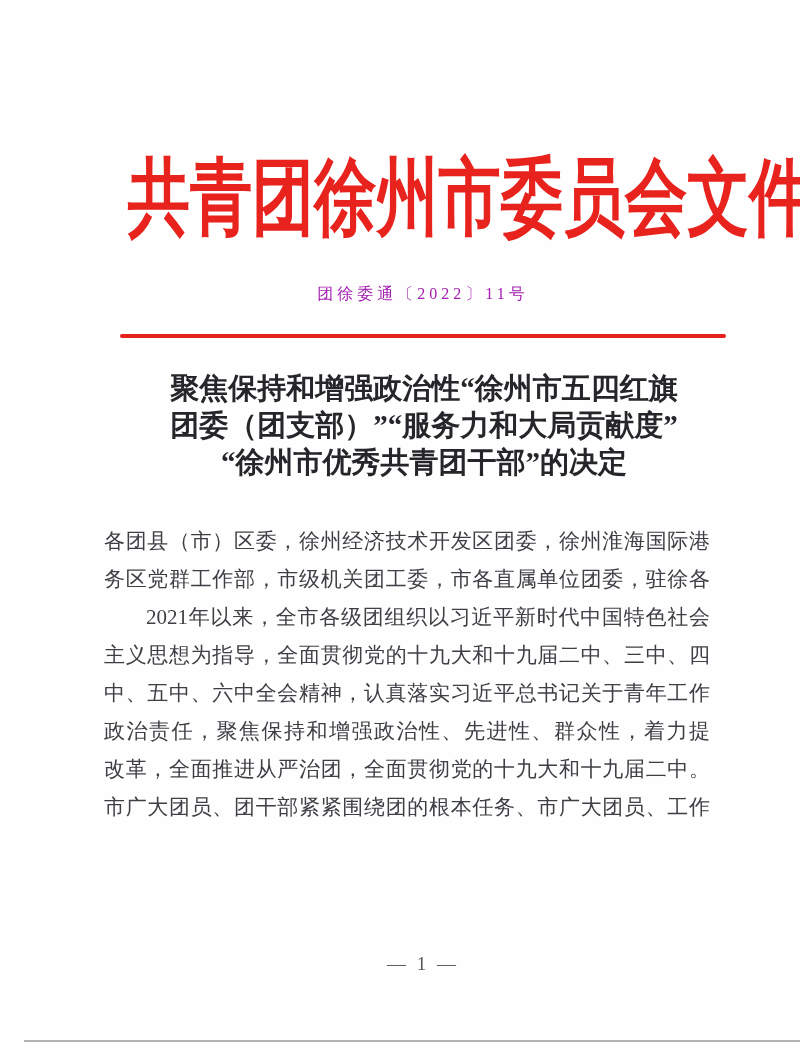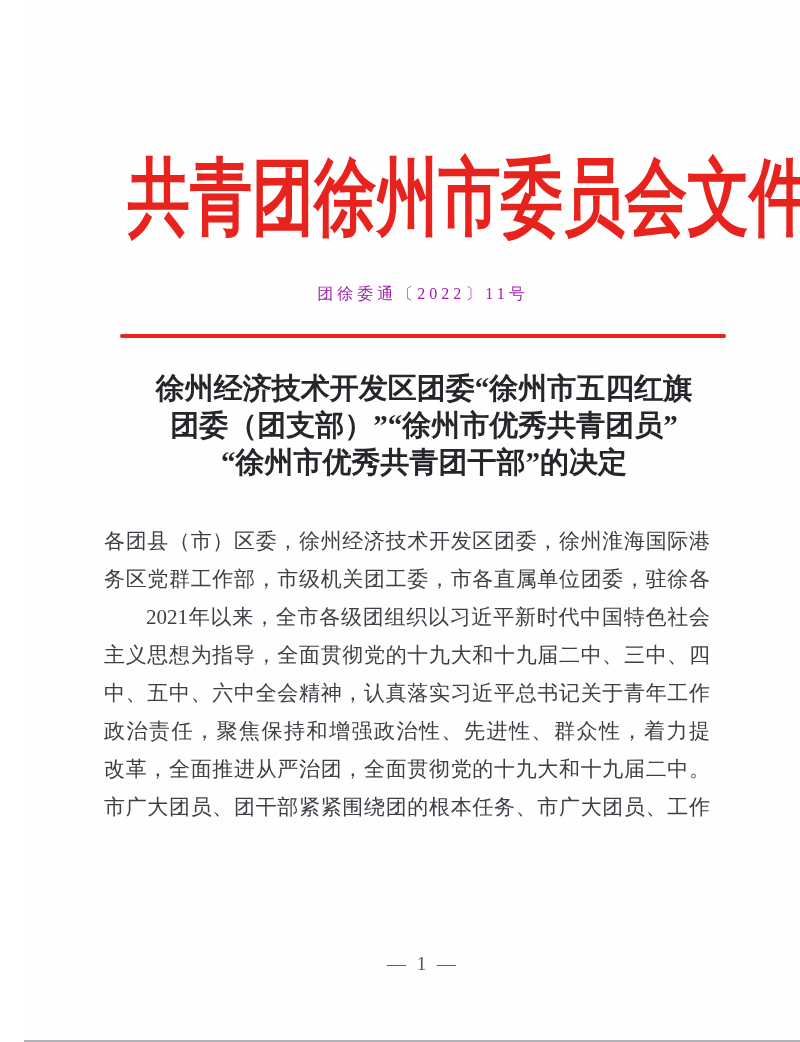--- a/index.html
+++ b/index.html
@@ -102,22 +102,22 @@
 
 <div class="page">
 
   <div class="letterhead">共青团徐州市委员会文件</div>
 
   <div class="doc-number">团徐委通〔2022〕11号</div>
 
   <div class="red-rule"></div>
 
   <div class="doc-title">
-    <div>徐州经济技术开发区团委“徐州市五四红旗</div>
-    <div>团委（团支部）”“徐州市优秀共青团员”</div>
+    <div>聚焦保持和增强政治性“徐州市五四红旗</div>
+    <div>团委（团支部）”“服务力和大局贡献度”</div>
     <div>“徐州市优秀共青团干部”的决定</div>
   </div>
 
   <div class="doc-body">
     <div class="body-line">各团县（市）区委，徐州经济技术开发区团委，徐州淮海国际港</div>
     <div class="body-line">务区党群工作部，市级机关团工委，市各直属单位团委，驻徐各</div>
 
     <div class="body-line indent">2021年以来，全市各级团组织以习近平新时代中国特色社会</div>
     <div class="body-line">主义思想为指导，全面贯彻党的十九大和十九届二中、三中、四</div>
     <div class="body-line">中、五中、六中全会精神，认真落实习近平总书记关于青年工作</div>

